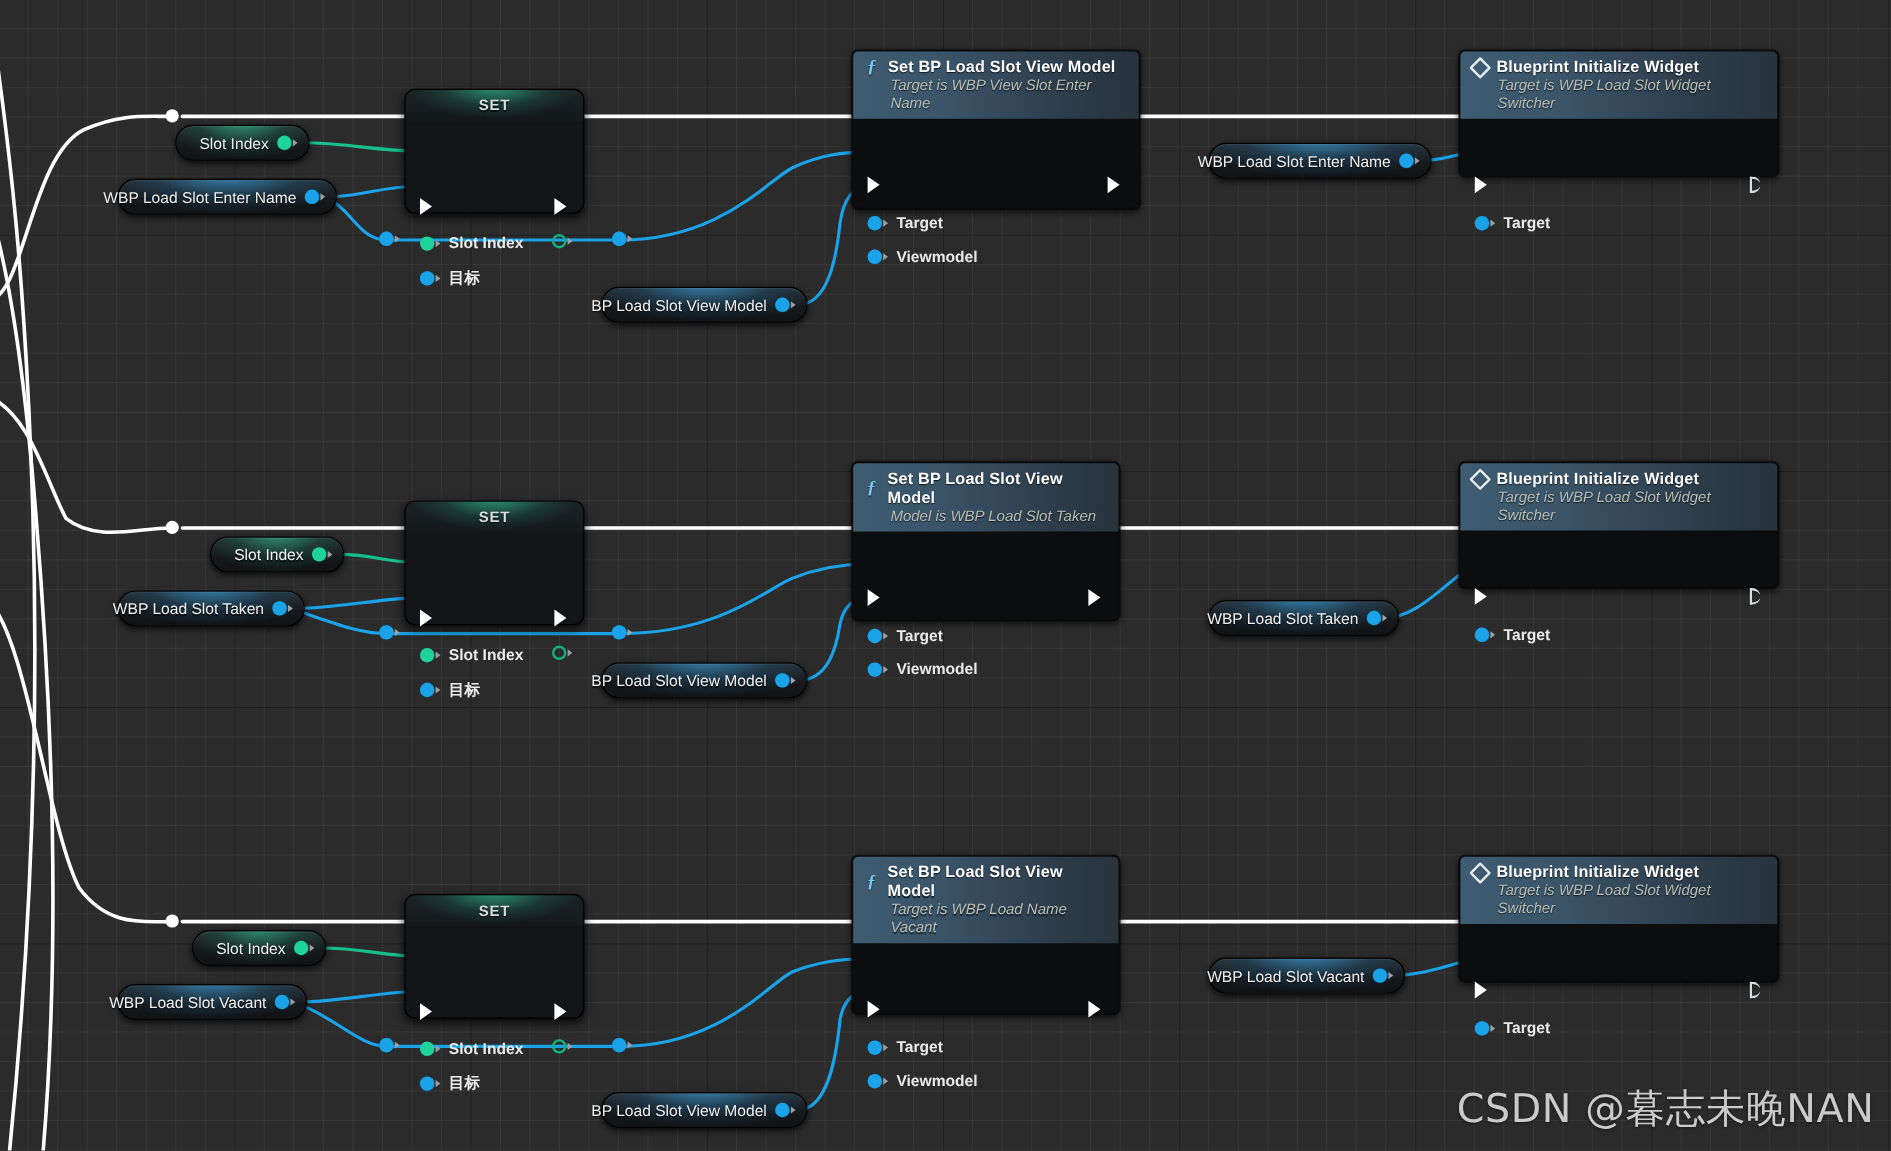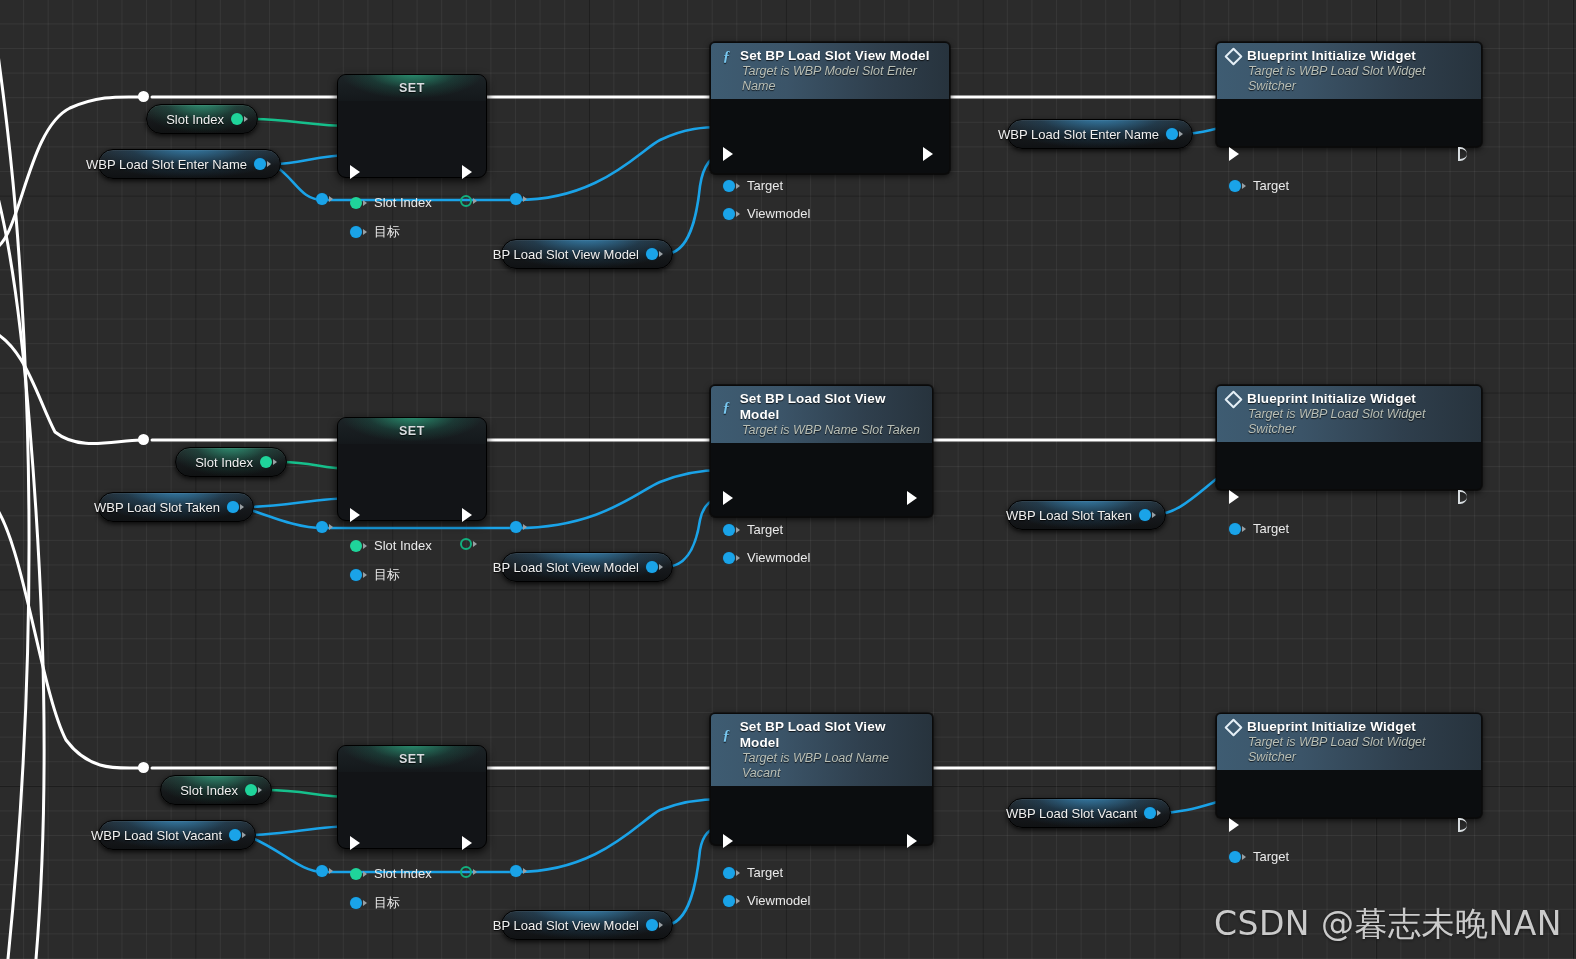--- a/index.html
+++ b/index.html
@@ -107,21 +107,21 @@
     width:12px;height:12px;border-radius:50%;background:transparent;
     border:2.3px solid #12b07f;box-sizing:border-box;
   }
   .parrow{
     width:0;height:0;margin-left:1px;
     border-left:4px solid #9aa0a4;
     border-top:3px solid transparent;
     border-bottom:3px solid transparent;
     flex:0 0 auto;
   }
-  .plabel{font-size:13px;color:#eaeaea;margin-left:7px;white-space:nowrap;}
+  .plabel{font-size:13px;color:#eaeaea;margin-left:7px;white-space:nowrap;font-weight:bold;}
   .plabel.cjk{font-family:"DejaVu Sans", sans-serif;font-size:13px;}
 
   
   .setnode{
     position:absolute;box-sizing:border-box;border-radius:9px;
     background:#121417;border:1px solid #000;
     box-shadow:0 3px 8px rgba(0,0,0,.8);
   }
   .setnode .sethdr{
     height:26px;border-radius:8px 8px 0 0;
@@ -311,21 +311,21 @@
         <span class="parrow"></span>
       </span>
   </div>
 
   <div class="node" style="left:710px;top:42px;width:240px;height:132px;">
     <div class="hdr">
       <div class="title">
           <span class="ficon">ƒ</span>
           <span>Set BP Load Slot View Model</span>
         </div>
-      <div class="sub">Target is WBP Model Slot Enter Name</div>
+      <div class="sub">Target is WBP View Slot Enter Name</div>
     </div>
     <div class="body">
       <div class="exec" style="left:12px;top:48px;">
           <i></i>
         </div>
       <div class="exec" style="left:212px;top:48px;">
           <i></i>
         </div>
       <div class="pin" style="left:12px;top:79px;">
         <span class="pdot blue"></span>
@@ -418,21 +418,21 @@
         <span class="parrow"></span>
       </span>
   </div>
 
   <div class="node" style="left:710px;top:385px;width:223px;height:132px;">
     <div class="hdr">
       <div class="title">
           <span class="ficon">ƒ</span>
           <span>Set BP Load Slot View Model</span>
         </div>
-      <div class="sub">Target is WBP Name Slot Taken</div>
+      <div class="sub">Model is WBP Load Slot Taken</div>
     </div>
     <div class="body">
       <div class="exec" style="left:12px;top:48px;">
           <i></i>
         </div>
       <div class="exec" style="left:196px;top:48px;">
           <i></i>
         </div>
       <div class="pin" style="left:12px;top:79px;">
         <span class="pdot blue"></span>

